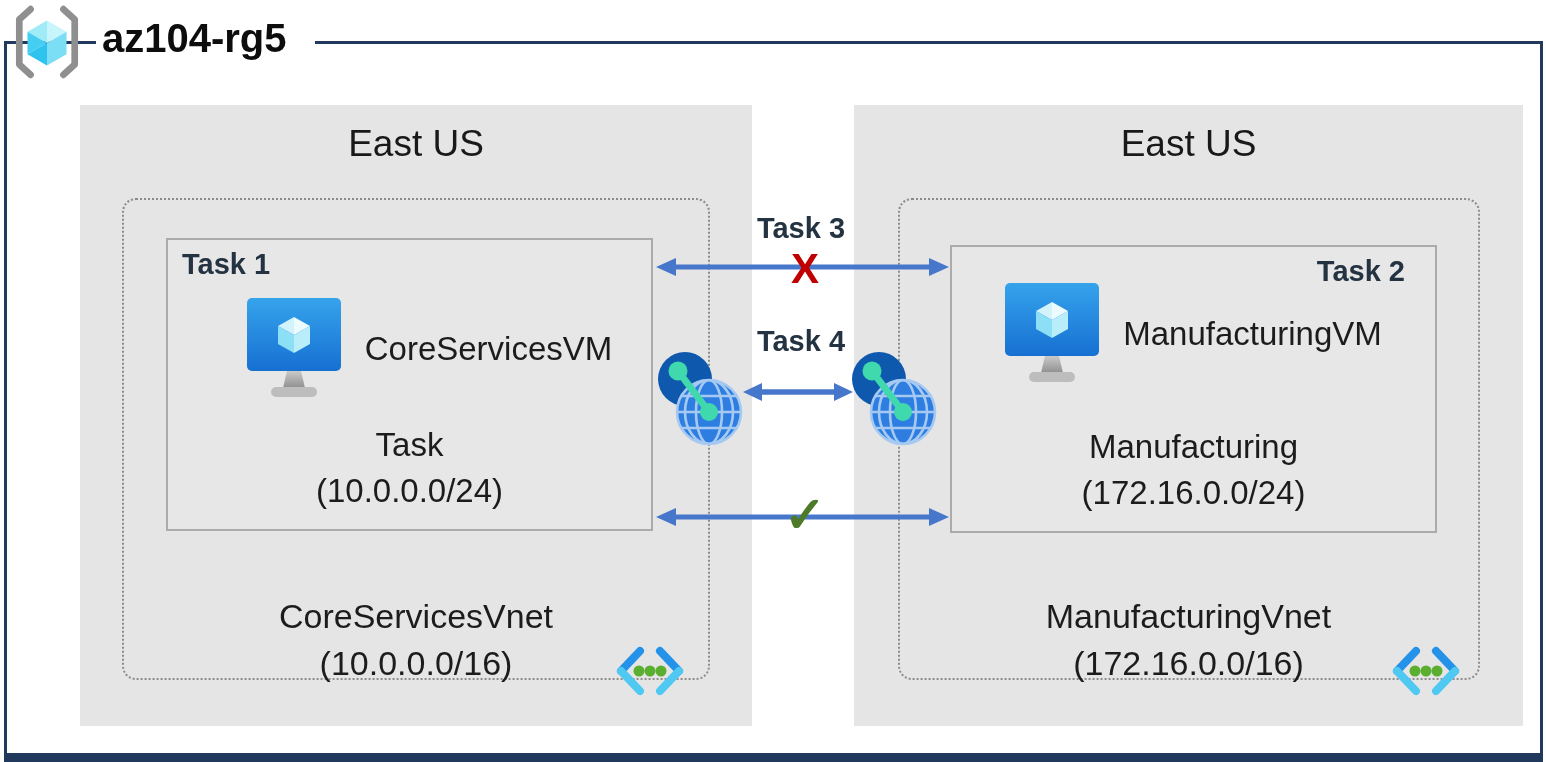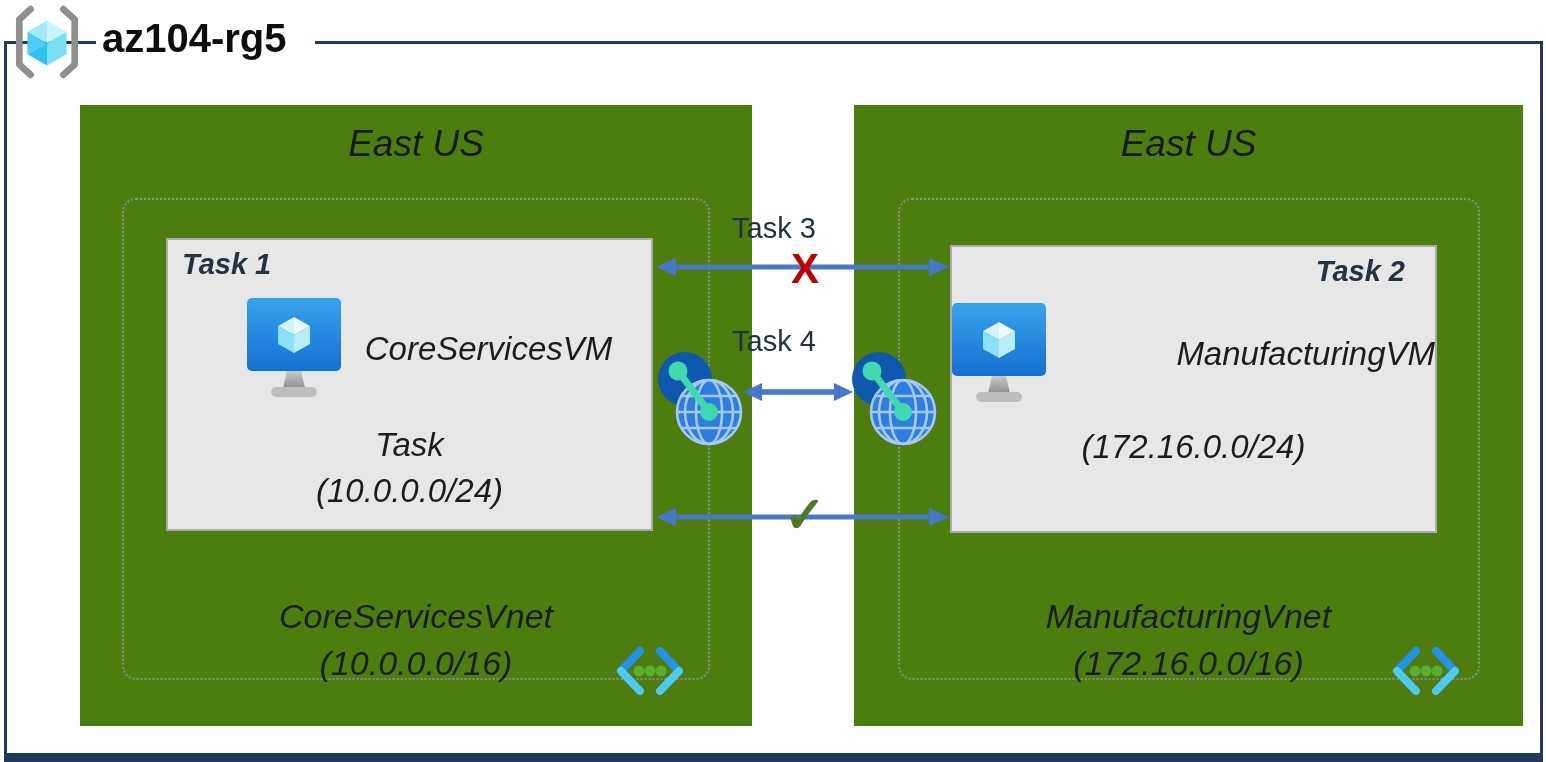--- a/index.html
+++ b/index.html
@@ -8,50 +8,50 @@
     font-family:"Liberation Sans", sans-serif;color:#1c1c1c;
   }
   
   .frame{position:absolute;left:4px;top:41px;right:3px;bottom:0;
     border:3px solid #20395c;border-bottom-width:9px;box-sizing:border-box;}
   
   .rg-icon{position:absolute;left:8px;top:5px;z-index:3;}
   .rg-title{position:absolute;left:96px;top:12px;z-index:3;background:#ffffff;
     font-size:40px;font-weight:700;color:#0d0d0d;line-height:52px;padding:0 28px 0 6px;}
   
-  .region{position:absolute;top:105px;height:621px;background:#4d7c0f;font-style:italic;}
+  .region{position:absolute;top:105px;height:621px;background:#e5e5e5;}
   .region.left{left:80px;width:672px;}
   .region.right{left:854px;width:669px;}
   .region-title{position:absolute;left:0;right:0;top:18px;text-align:center;
     font-size:37px;color:#191919;}
   
   .vnet-box{position:absolute;top:93px;height:482px;border:2.5px dotted #8c8c8c;
     border-radius:14px;box-sizing:border-box;}
   .region.left .vnet-box{left:42px;width:588px;}
   .region.right .vnet-box{left:44px;width:582px;}
   
   .subnet-box{position:absolute;background:#e7e7e7;border:2px solid #ababab;box-sizing:border-box;}
   .region.left .subnet-box{left:86px;top:133px;width:487px;height:293px;}
   .region.right .subnet-box{left:96px;top:140px;width:487px;height:288px;}
   .task-label{position:absolute;top:8px;font-size:29px;font-weight:700;color:#243342;}
   .task-label.tl{left:14px;} .task-label.tr{right:30px;}
   .vm-row{position:absolute;left:0;right:0;display:flex;justify-content:center;
     align-items:center;gap:24px;}
-  .region.left .vm-row{top:58px;padding-left:40px;} .region.right .vm-row{top:56px;justify-content:space-between;}
+  .region.left .vm-row{top:58px;padding-left:40px;} .region.right .vm-row{top:36px;}
   .vm-name{font-size:33px;color:#1c1c1c;white-space:nowrap;}
   .subnet-text{position:absolute;left:0;right:0;text-align:center;
     font-size:33px;line-height:46px;color:#1c1c1c;}
   .region.left .subnet-text{top:182px;} .region.right .subnet-text{top:177px;}
   .vnet-label{position:absolute;left:0;right:0;top:460px;text-align:center;
     font-size:34px;line-height:47px;color:#1c1c1c;margin-top:28px;}
   .vnet-icon{position:absolute;top:538px;z-index:2;}
   .region.left .vnet-icon{left:532px;} .region.right .vnet-icon{left:534px;}
   
-  .conn-label{position:absolute;left:732px;width:210px;text-align:left;
-    font-size:29px;font-weight:400;color:#243342;z-index:4;}
+  .conn-label{position:absolute;left:696px;width:210px;text-align:center;
+    font-size:29px;font-weight:700;color:#243342;z-index:4;}
   .arrow-svg{position:absolute;z-index:2;}
   .marker-x{position:absolute;left:700px;top:245px;width:210px;text-align:center;
     font-size:42px;line-height:48px;font-weight:800;color:#c00000;z-index:5;}
   .marker-check{position:absolute;left:700px;top:489px;width:210px;text-align:center;
     font-size:50px;line-height:52px;font-weight:700;color:#4d7a28;z-index:5;}
   .peering-icon{position:absolute;top:350px;z-index:3;}
 </style>
 </head>
 <body>
 
@@ -144,20 +144,21 @@
           <polygon points="31,28 47,19 47,37" fill="#d2f2fc"></polygon>
           <polygon points="47,19 63,28 47,37" fill="#ecfbfe"></polygon>
           <polygon points="31,28 47,37 47,55 31,46" fill="#8ddff5"></polygon>
           <polygon points="47,37 63,28 63,46 47,55" fill="#b9edfa"></polygon>
           <polygon points="40,73 54,73 58,90 36,90" fill="url(#stdR)"></polygon>
           <rect x="24" y="89" width="46" height="10" rx="5" fill="#bdbdbd"></rect>
         </svg>
         <div class="vm-name">ManufacturingVM</div>
       </div>
       <div class="subnet-text">
+        <div>Manufacturing</div>
         <div>(172.16.0.0/24)</div>
       </div>
     </div>
 
     <div class="vnet-label">
       <div>ManufacturingVnet</div>
       <div>(172.16.0.0/16)</div>
     </div>
 
     <svg class="vnet-icon" width="76" height="56" viewBox="0 0 76 54">

